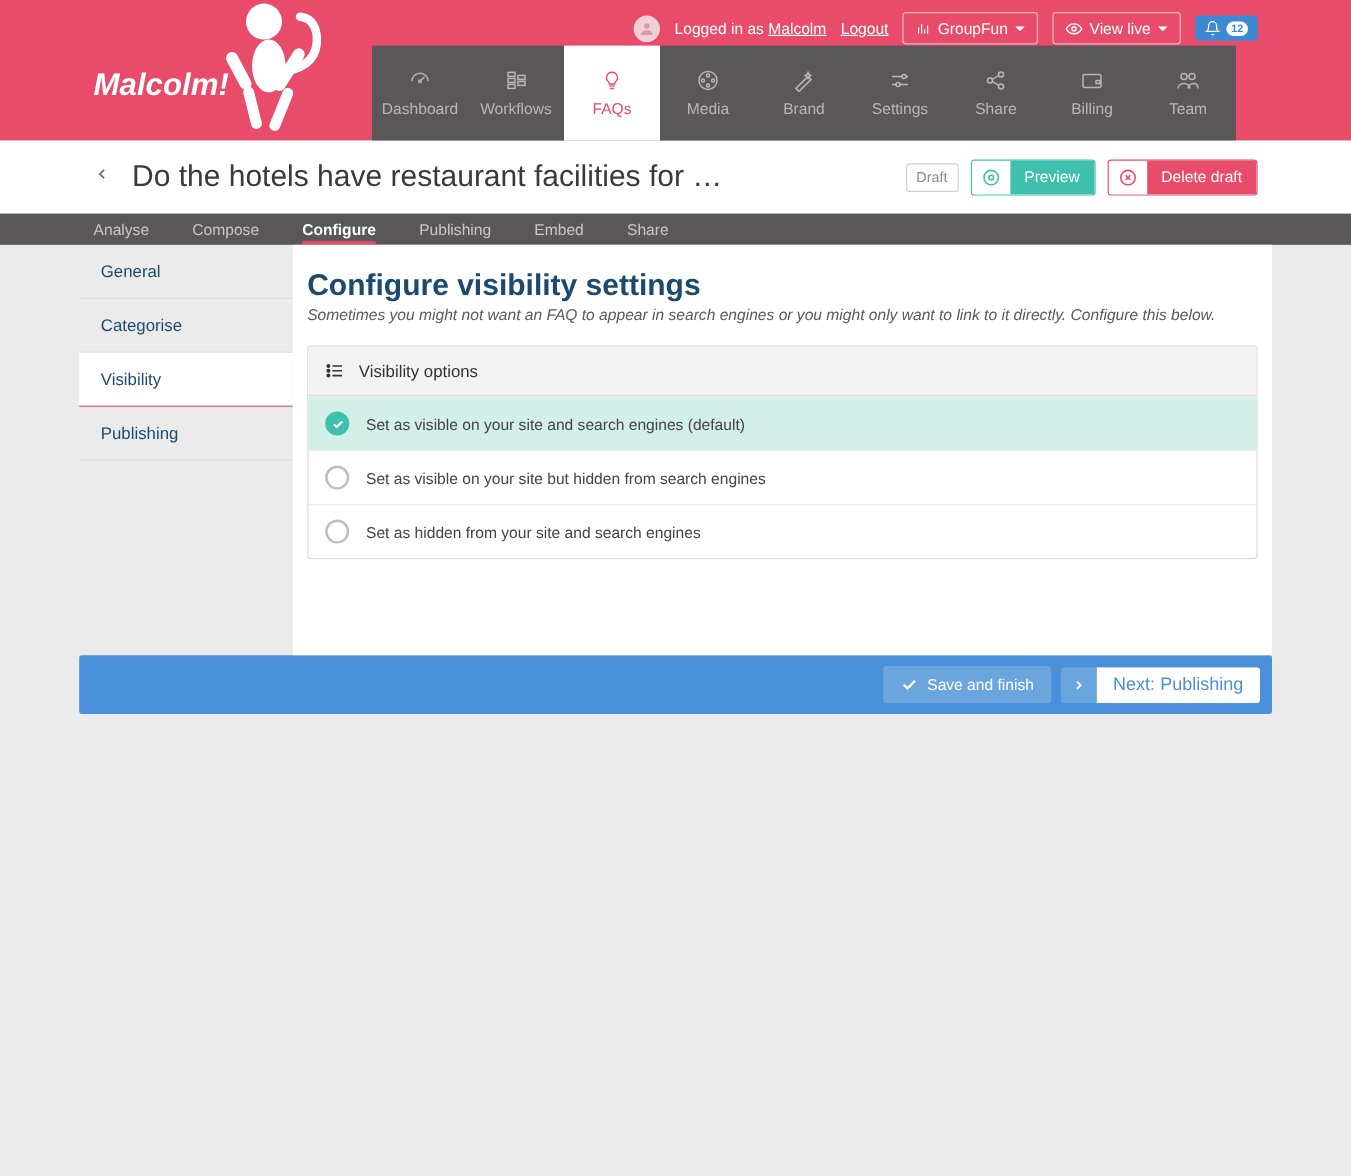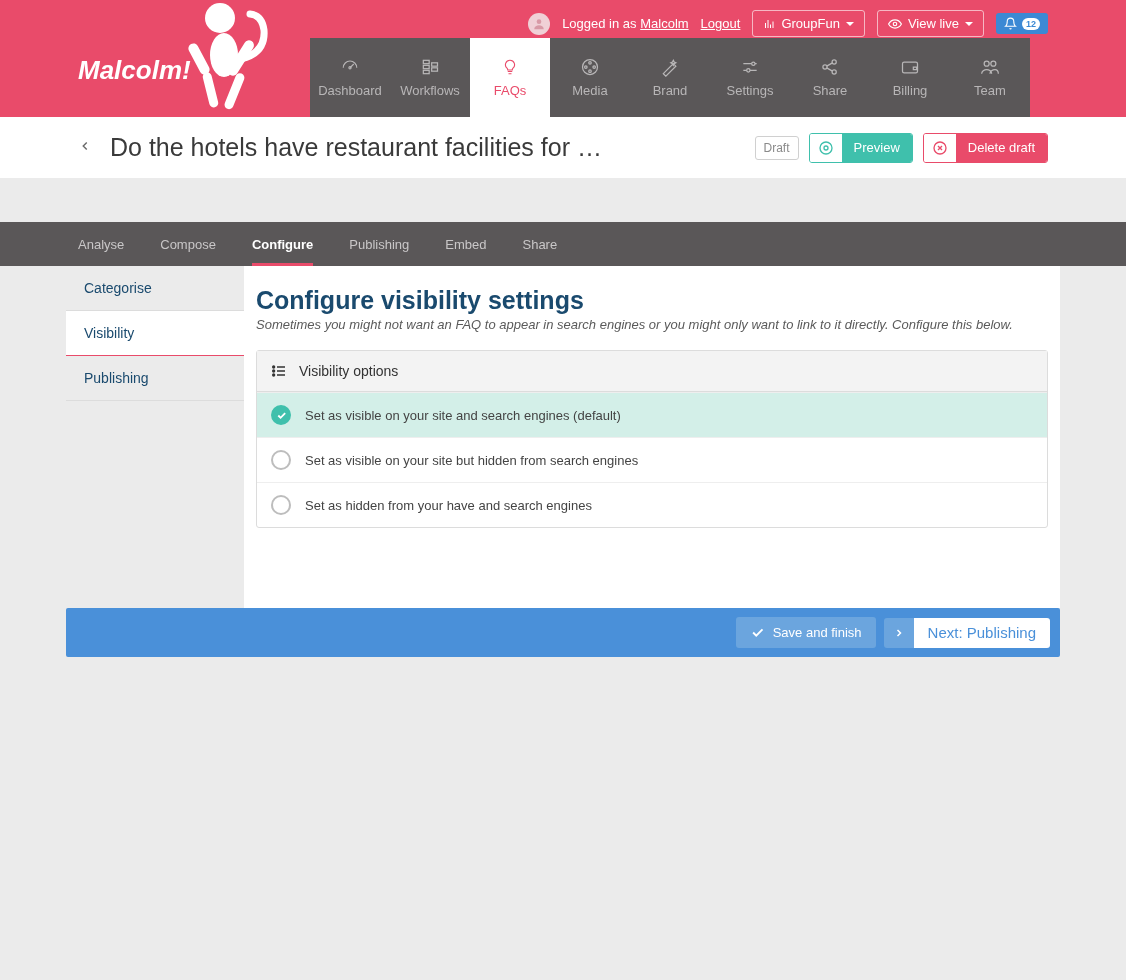--- a/index.html
+++ b/index.html
@@ -30,21 +30,21 @@
 .title-actions { display: flex; gap: 10px; align-items: center; }
 .draft-badge { border: 1px solid #d0d0d0; border-radius: 3px; padding: 4px 8px; font-size: 12px; color: #8a8a8a; }
 .preview-btn { display: flex; align-items: center; border: 1px solid #3fc0ac; border-radius: 3px; overflow: hidden; cursor: pointer; height: 30px; }
 .preview-btn .icon-part { background: #fff; padding: 0 8px; color: #3fc0ac; display: flex; align-items: center; height: 100%; }
 .preview-btn .text-part { background: #3fc0ac; color: #fff; padding: 0 12px; font-size: 13px; display: flex; align-items: center; height: 100%; }
 .delete-btn { display: flex; align-items: center; border: 1px solid #e94b6a; border-radius: 3px; overflow: hidden; cursor: pointer; height: 30px; }
 .delete-btn .icon-part { background: #fff; padding: 0 8px; color: #e94b6a; display: flex; align-items: center; height: 100%; }
 .delete-btn .text-part { background: #e94b6a; color: #fff; padding: 0 12px; font-size: 13px; display: flex; align-items: center; height: 100%; }
 
 
-.subtabs { background: #5a5758; height: 44px; display: flex; align-items: center; padding: 0 78px; gap: 36px; font-size: 13px; margin-top: 44px; }
+.subtabs { background: #5a5758; height: 26px; display: flex; align-items: center; padding: 0 78px; gap: 36px; font-size: 13px; }
 .subtab { color: #c9c7c8; cursor: pointer; height: 100%; display: flex; align-items: center; position: relative; }
 .subtab.active { color: #fff; font-weight: 600; }
 .subtab.active::after { content: ''; position: absolute; bottom: 0; left: 0; right: 0; height: 3px; background: #e94b6a; }
 
 
 .content-wrap { display: flex; padding: 0 66px; }
 .sidebar { width: 178px; padding-top: 0; }
 .side-item { padding: 14px 18px; font-size: 14px; color: #1a4a6e; border-bottom: 1px solid #dcdcdc; cursor: pointer; }
 .side-item.active { background: #fff; border-bottom: 1px solid #e94b6a; }
 .main-panel { flex: 1; background: #fff; padding: 20px 12px 80px 12px; min-height: 336px; position: relative; }
@@ -249,20 +249,21 @@
   <div class="subtab">Analyse</div>
   <div class="subtab">Compose</div>
   <div class="subtab active">Configure</div>
   <div class="subtab">Publishing</div>
   <div class="subtab">Embed</div>
   <div class="subtab">Share</div>
 </div>
 
 <div class="content-wrap">
   <div class="sidebar">
+    <div class="side-item">General</div>
     <div class="side-item">Categorise</div>
     <div class="side-item active">Visibility</div>
     <div class="side-item">Publishing</div>
   </div>
   <div class="main-panel">
     <h2 class="panel-title">Configure visibility settings</h2>
     <p class="panel-desc">Sometimes you might not want an FAQ to appear in search engines or you might only want to link to it directly. Configure this below.</p>
     <div class="options-card">
       <div class="options-header">
         <svg width="16" height="16" viewBox="0 0 24 24" fill="none" stroke="#333" stroke-width="2">
@@ -280,21 +281,21 @@
             </svg>
           </span>
         <span>Set as visible on your site and search engines (default)</span>
       </div>
       <div class="option-row">
         <span class="radio-ind"></span>
         <span>Set as visible on your site but hidden from search engines</span>
       </div>
       <div class="option-row">
         <span class="radio-ind"></span>
-        <span>Set as hidden from your have and search engines</span>
+        <span>Set as hidden from your site and search engines</span>
       </div>
     </div>
   </div>
 </div>
 
 <div class="footer-bar">
   <div class="save-btn">
     <svg width="15" height="15" viewBox="0 0 24 24" fill="none" stroke="#fff" stroke-width="3">
         <path d="M5 12l5 5L20 7"></path>
       </svg>

